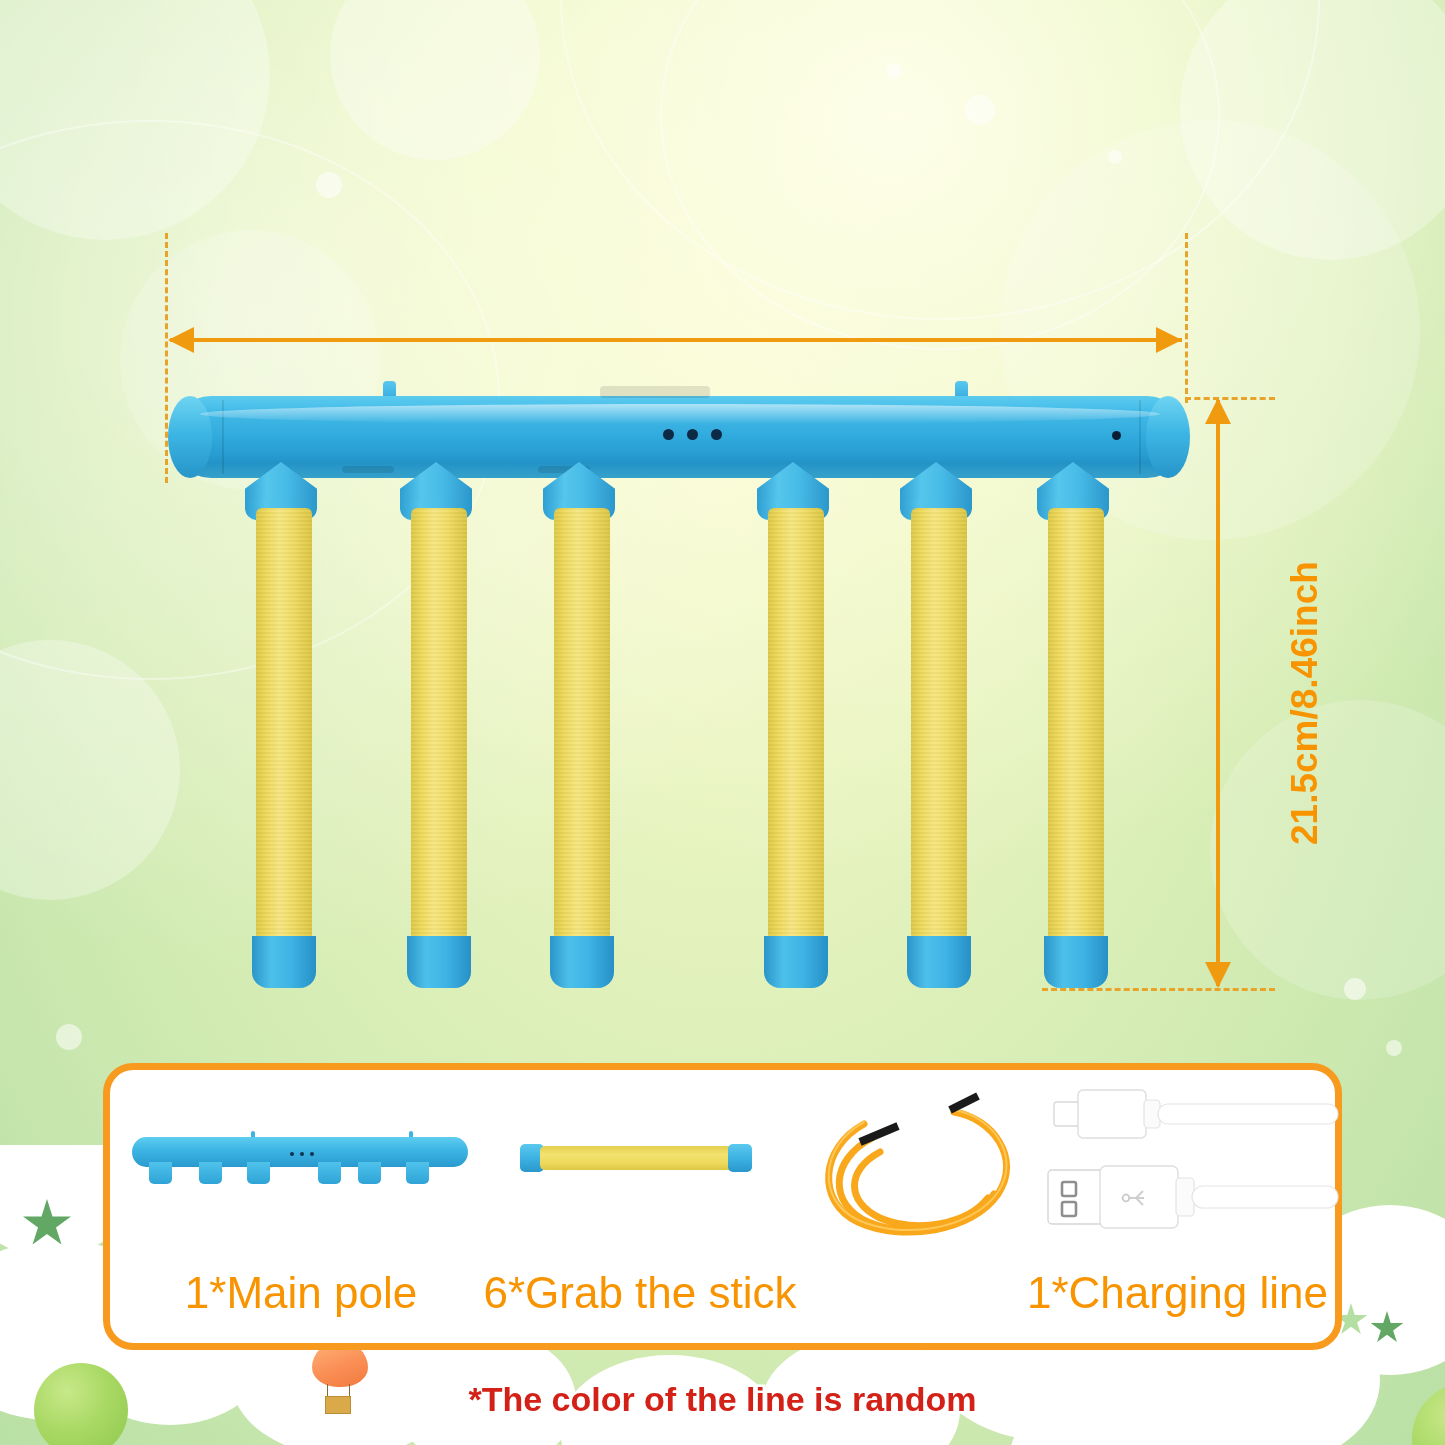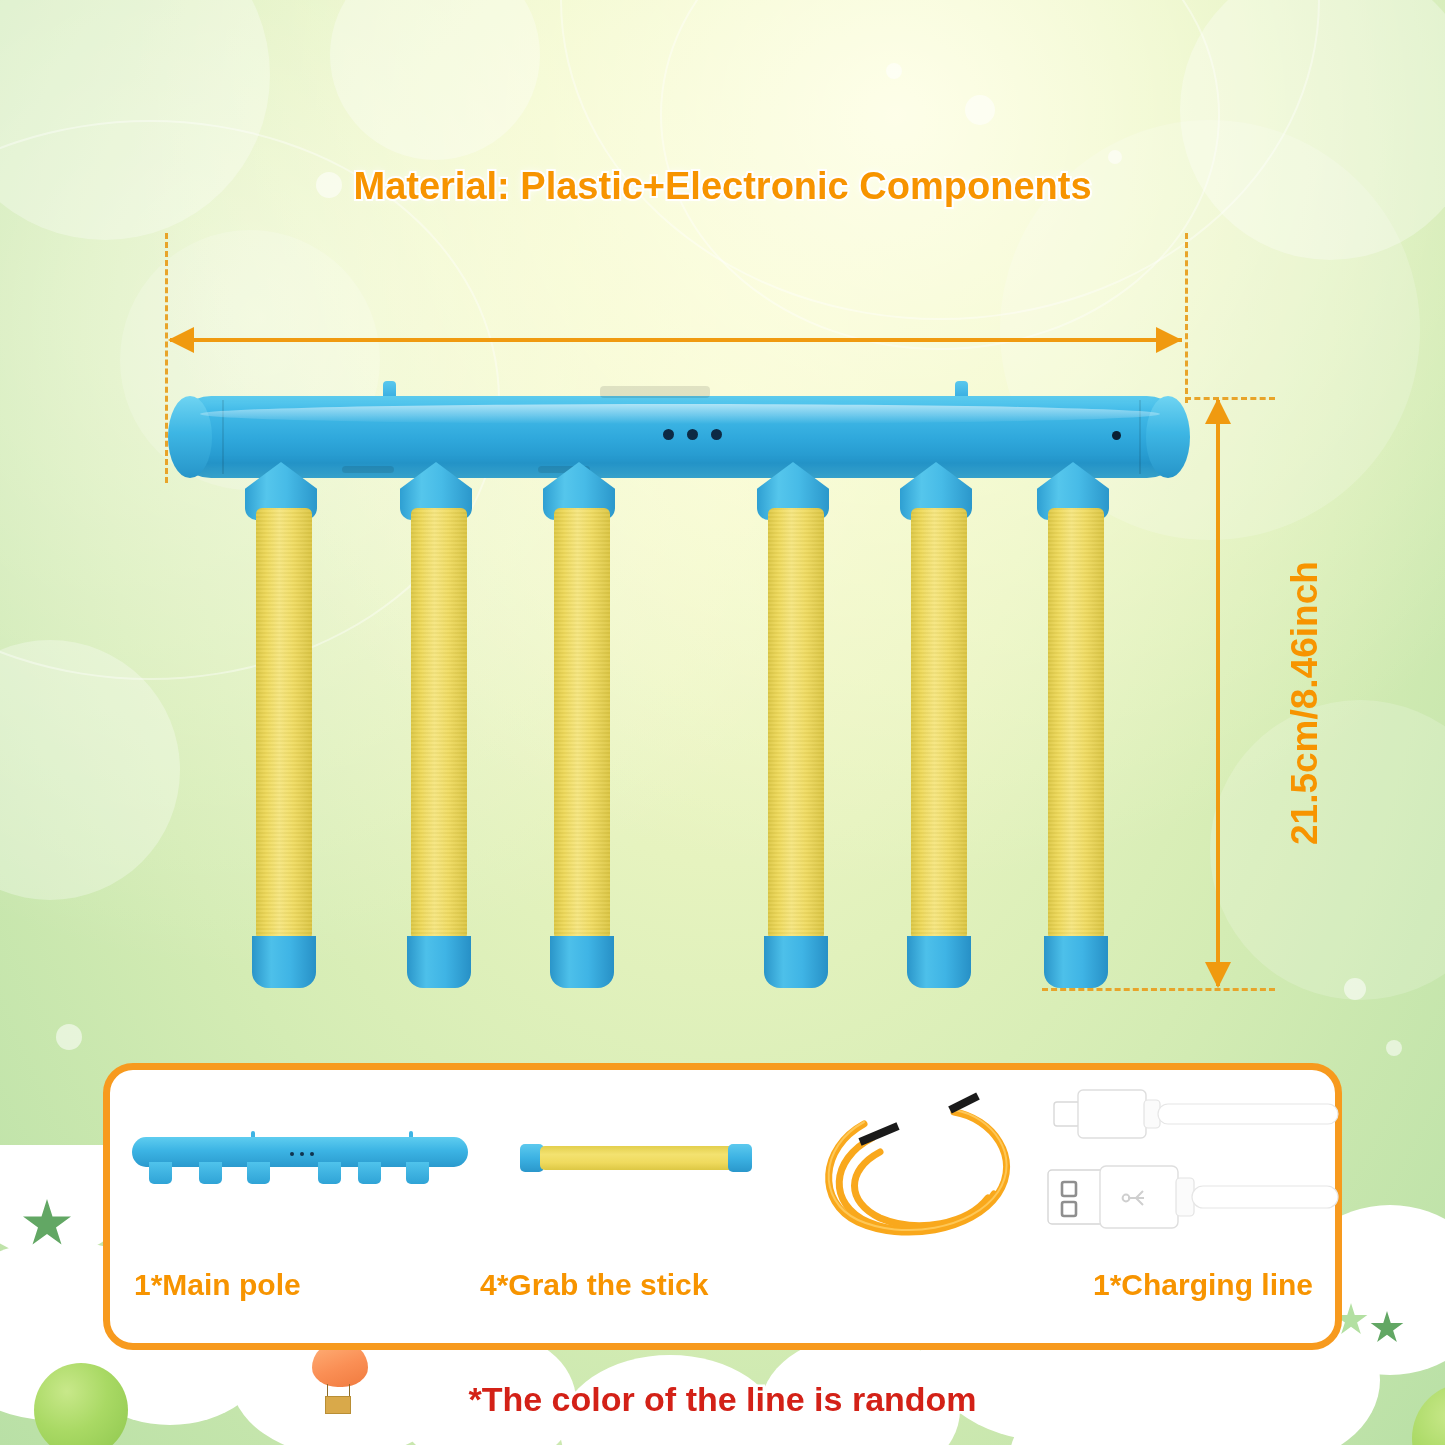--- a/index.html
+++ b/index.html
@@ -239,25 +239,25 @@
   .items-box {
     position: absolute;
     left: 103px; top: 1063px;
     width: 1239px; height: 287px;
     background: #ffffff;
     border: 7px solid #F79A1E;
     border-radius: 30px;
   }
   .item-label {
     position: absolute;
-    font-size: 30px;
-    font-weight: 700;
+    font-size: 44px;
+    font-weight: 400;
     color: #F79400;
     white-space: nowrap;
-    text-align: left;
+    text-align: center;
   }
 
   
   .mini-bar {
     position: absolute;
     border-radius: 14px / 15px;
     background: linear-gradient(180deg,#5ecdf0 0%, #3cb4e4 45%, #2a9ace 100%);
   }
   .mini-nub {
     position: absolute;
@@ -324,21 +324,20 @@
   <div class="bokeh faint" style="left:1000px; top:120px;  width:420px; height:420px;"></div>
   <div class="bokeh soft" style="left:-80px;  top:640px;  width:260px; height:260px;"></div>
   <div class="bokeh faint" style="left:1210px; top:700px;  width:300px; height:300px;"></div>
   <div class="bokeh" style="left:1344px; top:978px;  width:22px;  height:22px;"></div>
   <div class="bokeh" style="left:56px;   top:1024px; width:26px;  height:26px;"></div>
   <div class="bokeh" style="left:1386px; top:1040px; width:16px;  height:16px;"></div>
   <div class="arc" style="left:560px;  top:-320px; width:760px; height:640px;"></div>
   <div class="arc" style="left:660px;  top:-120px; width:560px; height:470px;"></div>
   <div class="arc" style="left:-200px; top:120px;  width:700px; height:560px;"></div>
 
-  <div class="subtitle">Material: Plastic+Electronic Components</div>
 
   <div class="dash-v" style="left:165px;  top:233px; height:250px;"></div>
   <div class="dash-v" style="left:1185px; top:233px; height:170px;"></div>
   <div class="dash-h" style="left:1185px; top:397px; width:90px;"></div>
   <div class="dash-h" style="left:1042px; top:988px; width:233px;"></div>
 
   <div class="dim-line-h" style="left:170px; top:338px; width:1012px;"></div>
   <div class="arrow-left" style="left:168px;  top:327px;"></div>
   <div class="arrow-right" style="left:1156px; top:327px;"></div>
 
@@ -485,19 +484,19 @@
         <rect x="60" y="84" width="78" height="62" rx="6" fill="#ffffff" stroke="#dedede" stroke-width="1.4"></rect>
         <circle cx="86" cy="116" r="3.4" fill="none" stroke="#cfcfcf" stroke-width="2"></circle>
         <path d="M88 116 H104" stroke="#cfcfcf" stroke-width="2" fill="none"></path>
         <path d="M96 116 l7 -7 M96 116 l7 7" stroke="#cfcfcf" stroke-width="2" fill="none"></path>
         <rect x="136" y="96" width="18" height="38" rx="4" fill="#fbfbfb" stroke="#e3e3e3" stroke-width="1.2"></rect>
         <rect x="152" y="104" width="146" height="22" rx="11" fill="#ffffff" stroke="#e6e6e6" stroke-width="1.2"></rect>
       </g>
     </svg>
 
     <div class="item-label" style="left:24px;  top:198px; width:334px;">1*Main pole</div>
-    <div class="item-label" style="left:370px; top:198px; width:320px;">4*Grab the stick</div>
-    <div class="item-label" style="left:983px; top:198px; width:296px;">1*Charging line</div>
+    <div class="item-label" style="left:370px; top:198px; width:320px;">6*Grab the stick</div>
+    <div class="item-label" style="left:917px; top:198px; width:296px;">1*Charging line</div>
   </div>
 
   <div class="footnote">*The color of the line is random</div>
 
 </div>
 
 </body></html>

